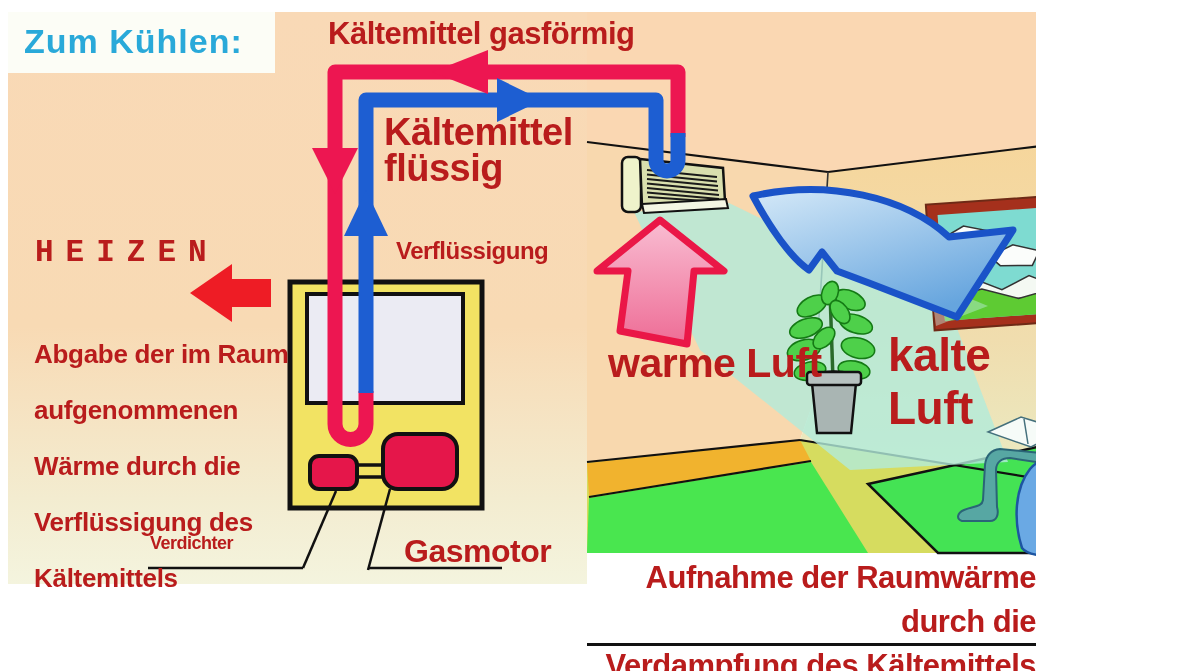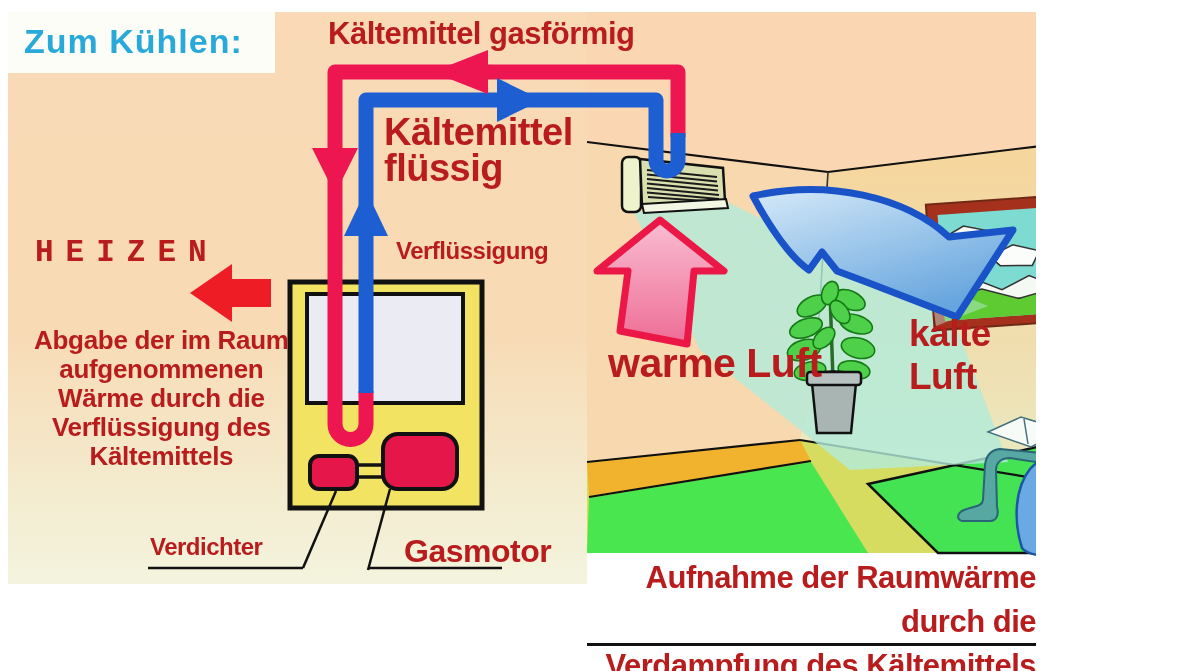--- a/index.html
+++ b/index.html
@@ -6,26 +6,26 @@
   .stage{position:relative;width:1036px;height:671px;background:#ffffff;overflow:hidden;
          font-family:"Liberation Sans",sans-serif;}
   .frame{position:absolute;left:8px;top:12px;width:1174px;height:634px;border:3px solid #111;
          box-sizing:border-box;background:#fff;}
   svg.art{position:absolute;left:0;top:0;width:1200px;height:671px;}
   .txt{position:absolute;color:#b91c1c;font-weight:bold;white-space:pre-line;line-height:1.15;}
   .t-zum{left:24px;top:22px;font-size:34px;letter-spacing:1px;color:#29a9d9;}
   .t-gas{left:328px;top:16px;font-size:31px;letter-spacing:-0.5px;}
   .t-fluessig{left:384px;top:114px;font-size:38px;line-height:36px;letter-spacing:-0.5px;}
   .t-heizen{left:35px;top:235px;font-size:31px;letter-spacing:12px;font-family:Liberation Mono, monospace;}
-  .t-heizdesc{left:34px;top:326px;font-size:26px;line-height:29px;letter-spacing:-0.3px;text-align:center;}
+  .t-heizdesc{left:34px;top:326px;font-size:26px;line-height:56px;letter-spacing:-0.3px;}
   .t-aussen{left:396px;top:237px;font-size:24px;letter-spacing:-0.5px;}
-  .t-verdichter{left:150px;top:533px;font-size:24px;letter-spacing:-0.5px;}
+  .t-verdichter{left:150px;top:533px;font-size:18px;letter-spacing:-0.5px;}
   .t-gasmotor{left:404px;top:533px;font-size:32px;letter-spacing:-0.5px;}
   .t-warm{left:608px;top:340px;font-size:41px;letter-spacing:-0.5px;}
-  .t-kalt{left:888px;top:313px;font-size:37px;letter-spacing:-0.5px;margin-left:21px;}
+  .t-kalt{left:888px;top:329px;font-size:46px;letter-spacing:-0.5px;}
   .t-caption{left:590px;top:556px;font-size:31px;line-height:44px;letter-spacing:-0.5px;text-align:right;}
 </style>
 </head>
 <body>
 
 <div class="stage">
   <div class="frame"></div>
 
   <svg class="art" viewBox="0 0 1200 671">
     <defs>

